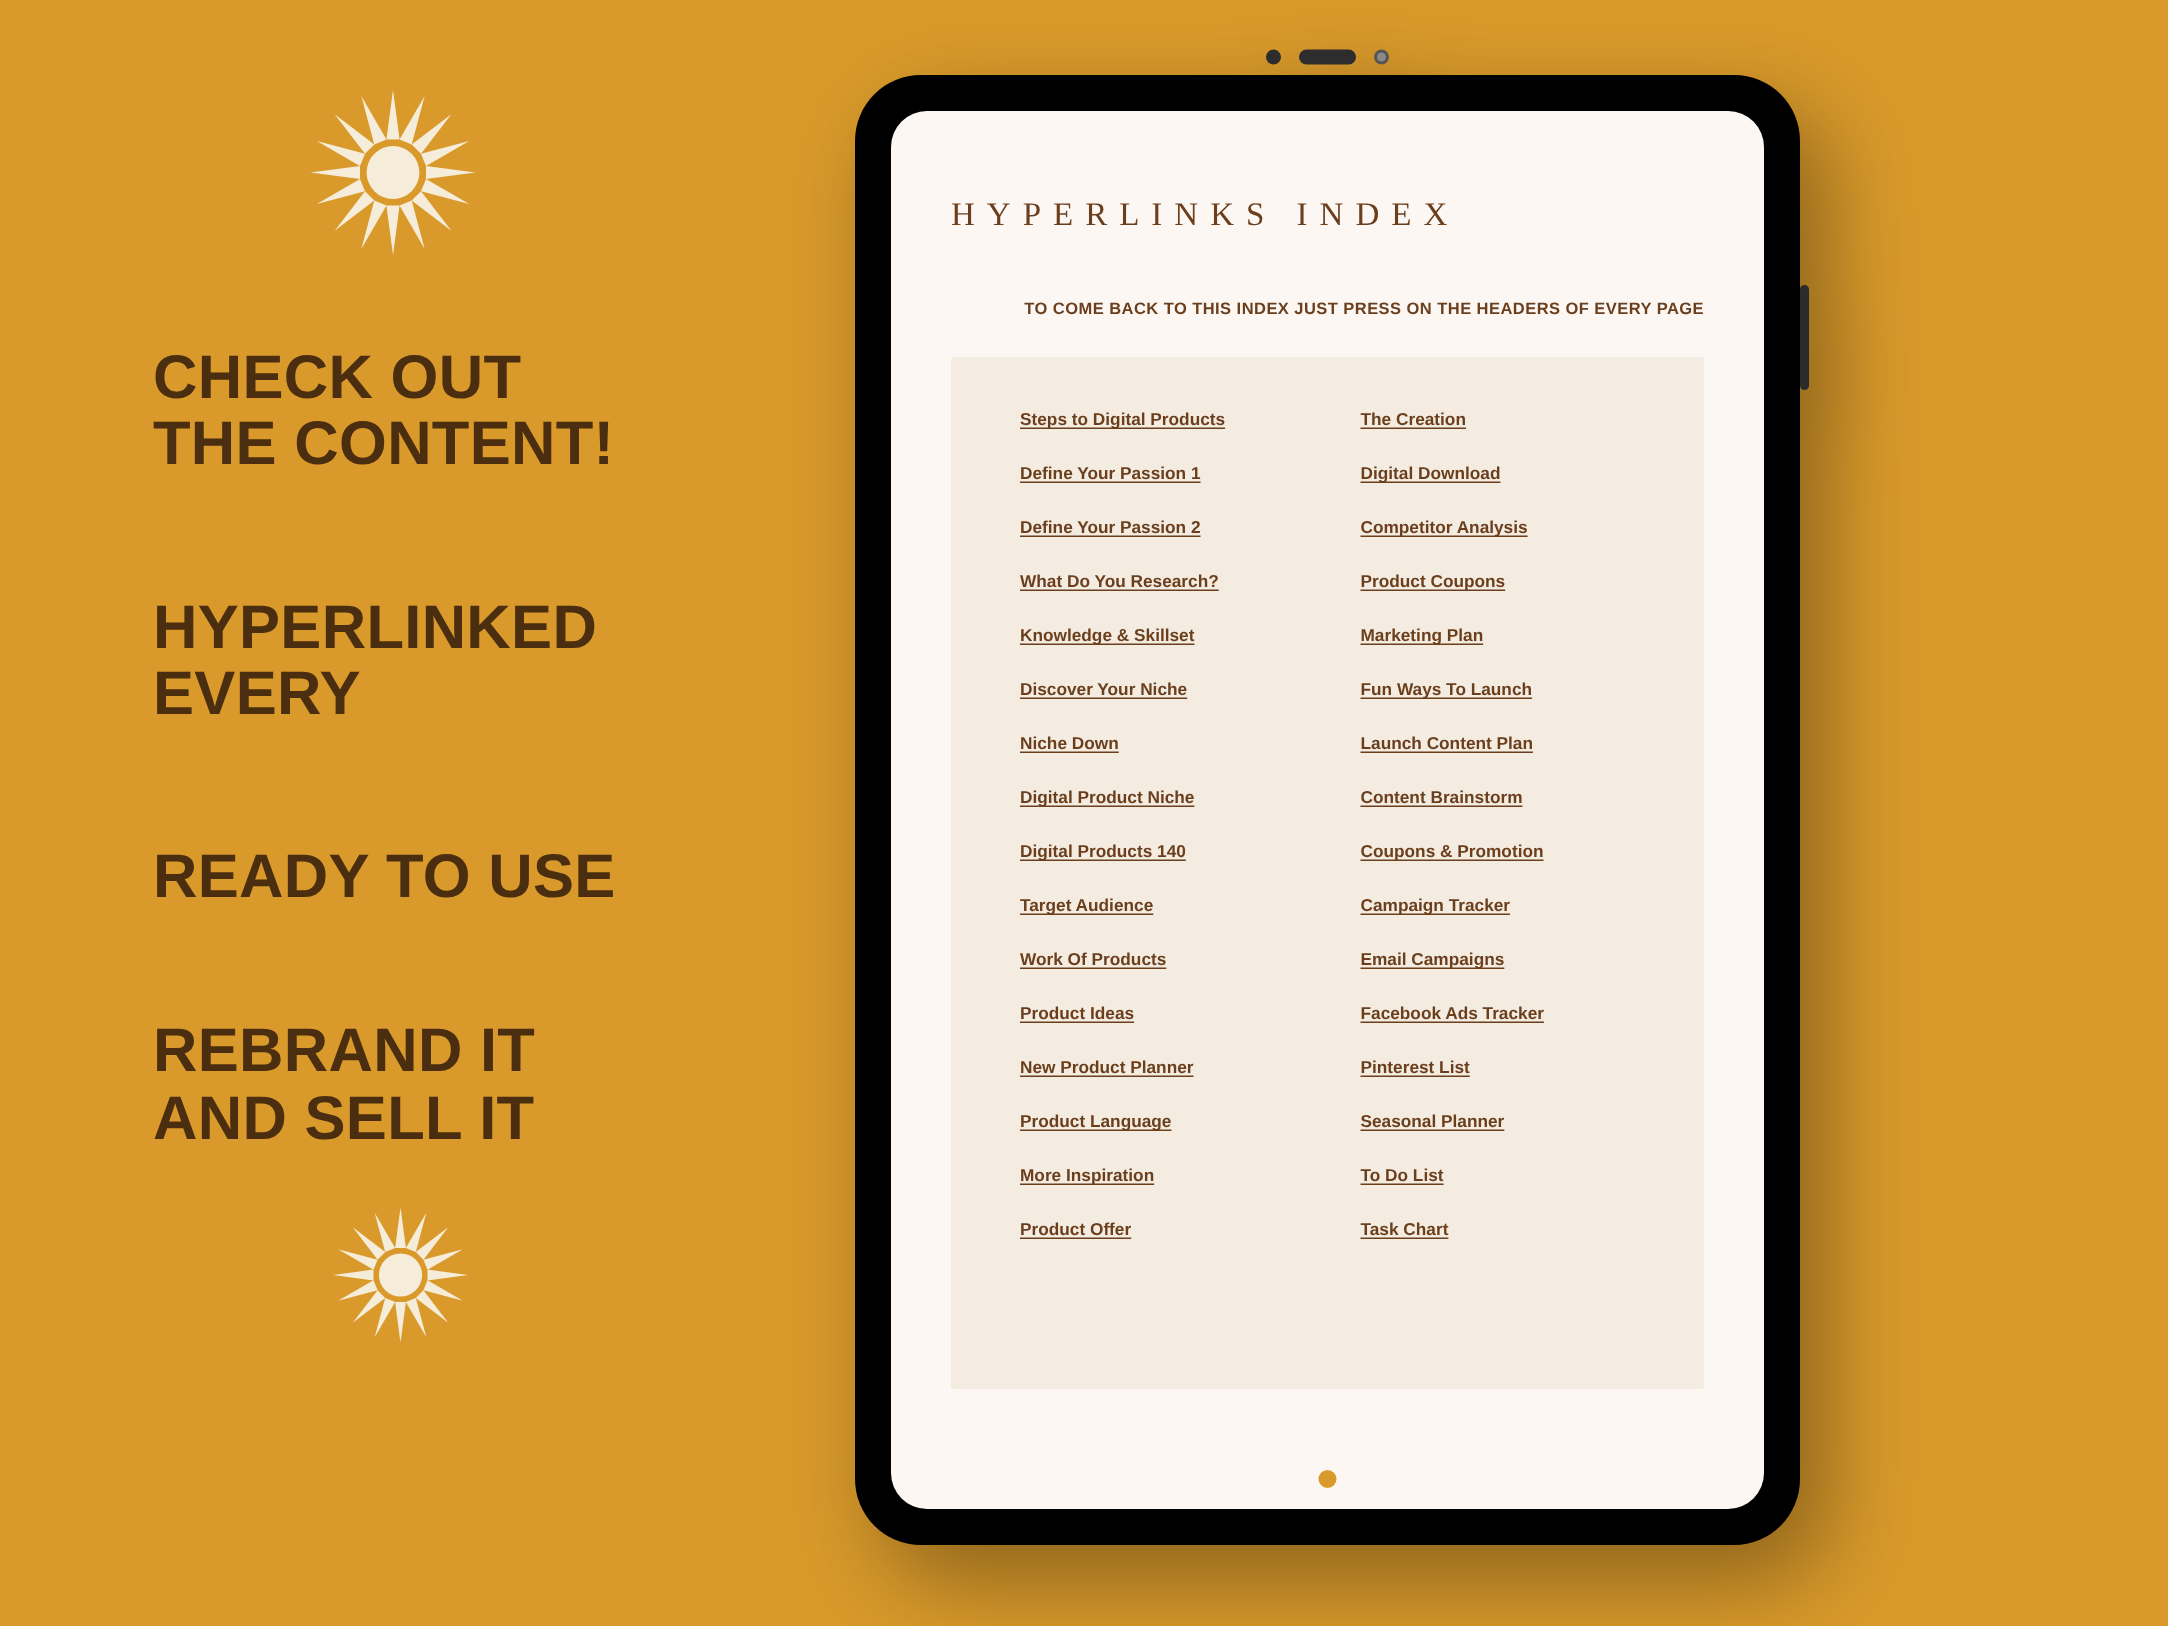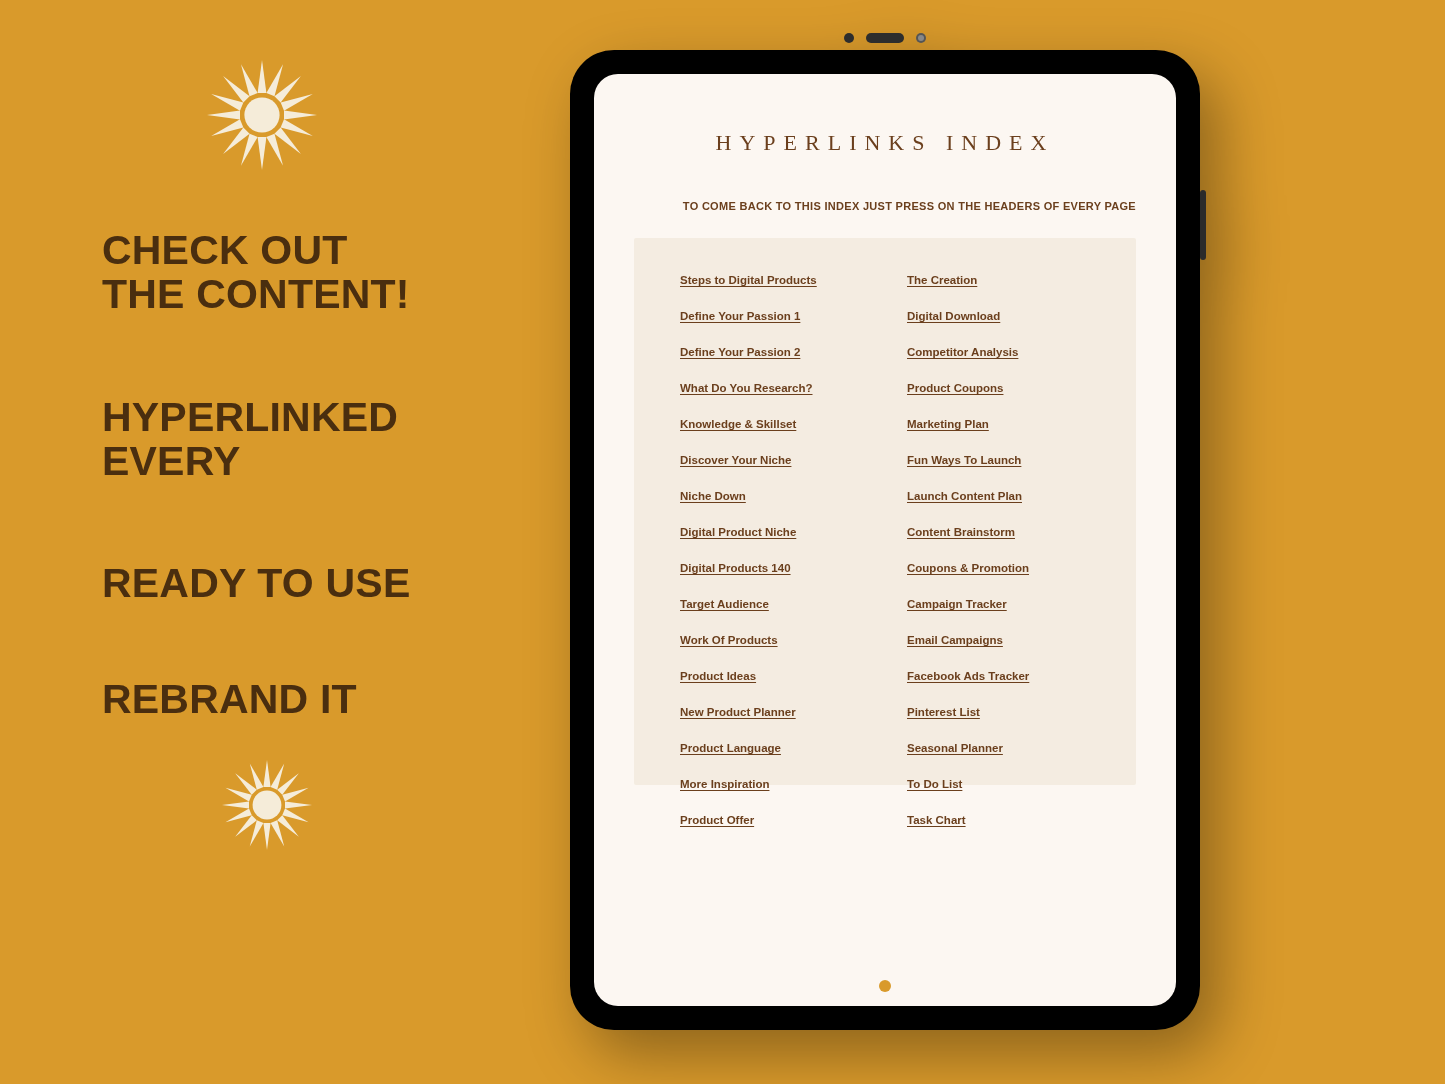--- a/index.html
+++ b/index.html
@@ -80,41 +80,40 @@
   .notch .bar  { width: 38px; height: 10px; background:#2d2d2d; border-radius:5px; }
   .notch .cam  { width: 10px; height: 10px; background:#555; border-radius:50%; position:relative; }
   .notch .cam::after{content:"";position:absolute;inset:2px;background:#888;border-radius:50%;}
 
   .page {
     position: absolute;
     inset: 0;
     padding: 56px 40px 40px 40px;
   }
   .doc-title {
-    text-align: center;
     color: #6b3f1d;
     font-weight: 400;
     letter-spacing: 8px;
     font-size: 22px;
     font-family: Georgia, "Times New Roman", serif;
   }
   .doc-sub {
     text-align: right;
     color: #6b3f1d;
     font-weight: 700;
     font-size: 11px;
     letter-spacing: 0.3px;
     margin-top: 44px;
   }
   .index-box {
     margin-top: 26px;
     background: #f4ece1;
     border-radius: 2px;
     padding: 36px 30px 32px 46px;
-    height: 547px;
+    height: 688px;
   }
   .cols {
     display: flex;
     gap: 28px;
   }
   .col {
     flex: 1 1 0;
     display: flex;
     flex-direction: column;
     gap: 24px;
@@ -177,20 +176,21 @@
     <div>HYPERLINKED</div>
     <div>EVERY</div>
   </div>
   <div class="gap2"></div>
   <div class="tagline">
     <div>READY TO USE</div>
   </div>
   <div class="gap3"></div>
   <div class="tagline">
     <div>REBRAND IT</div>
+    <div>AND SELL IT</div>
   </div>
 
   <span class="sun sun-bottom">
     <svg width="90" height="90" viewBox="0 0 100 100">
       <g fill="#f5ecd9">
         <circle cx="50" cy="50" r="16"></circle>
         <g transform="translate(50 50)">
           <polygon points="0,-50 4,-20 -4,-20"></polygon>
           <polygon points="0,-50 4,-20 -4,-20" transform="rotate(22.5)"></polygon>
           <polygon points="0,-50 4,-20 -4,-20" transform="rotate(45)"></polygon>

